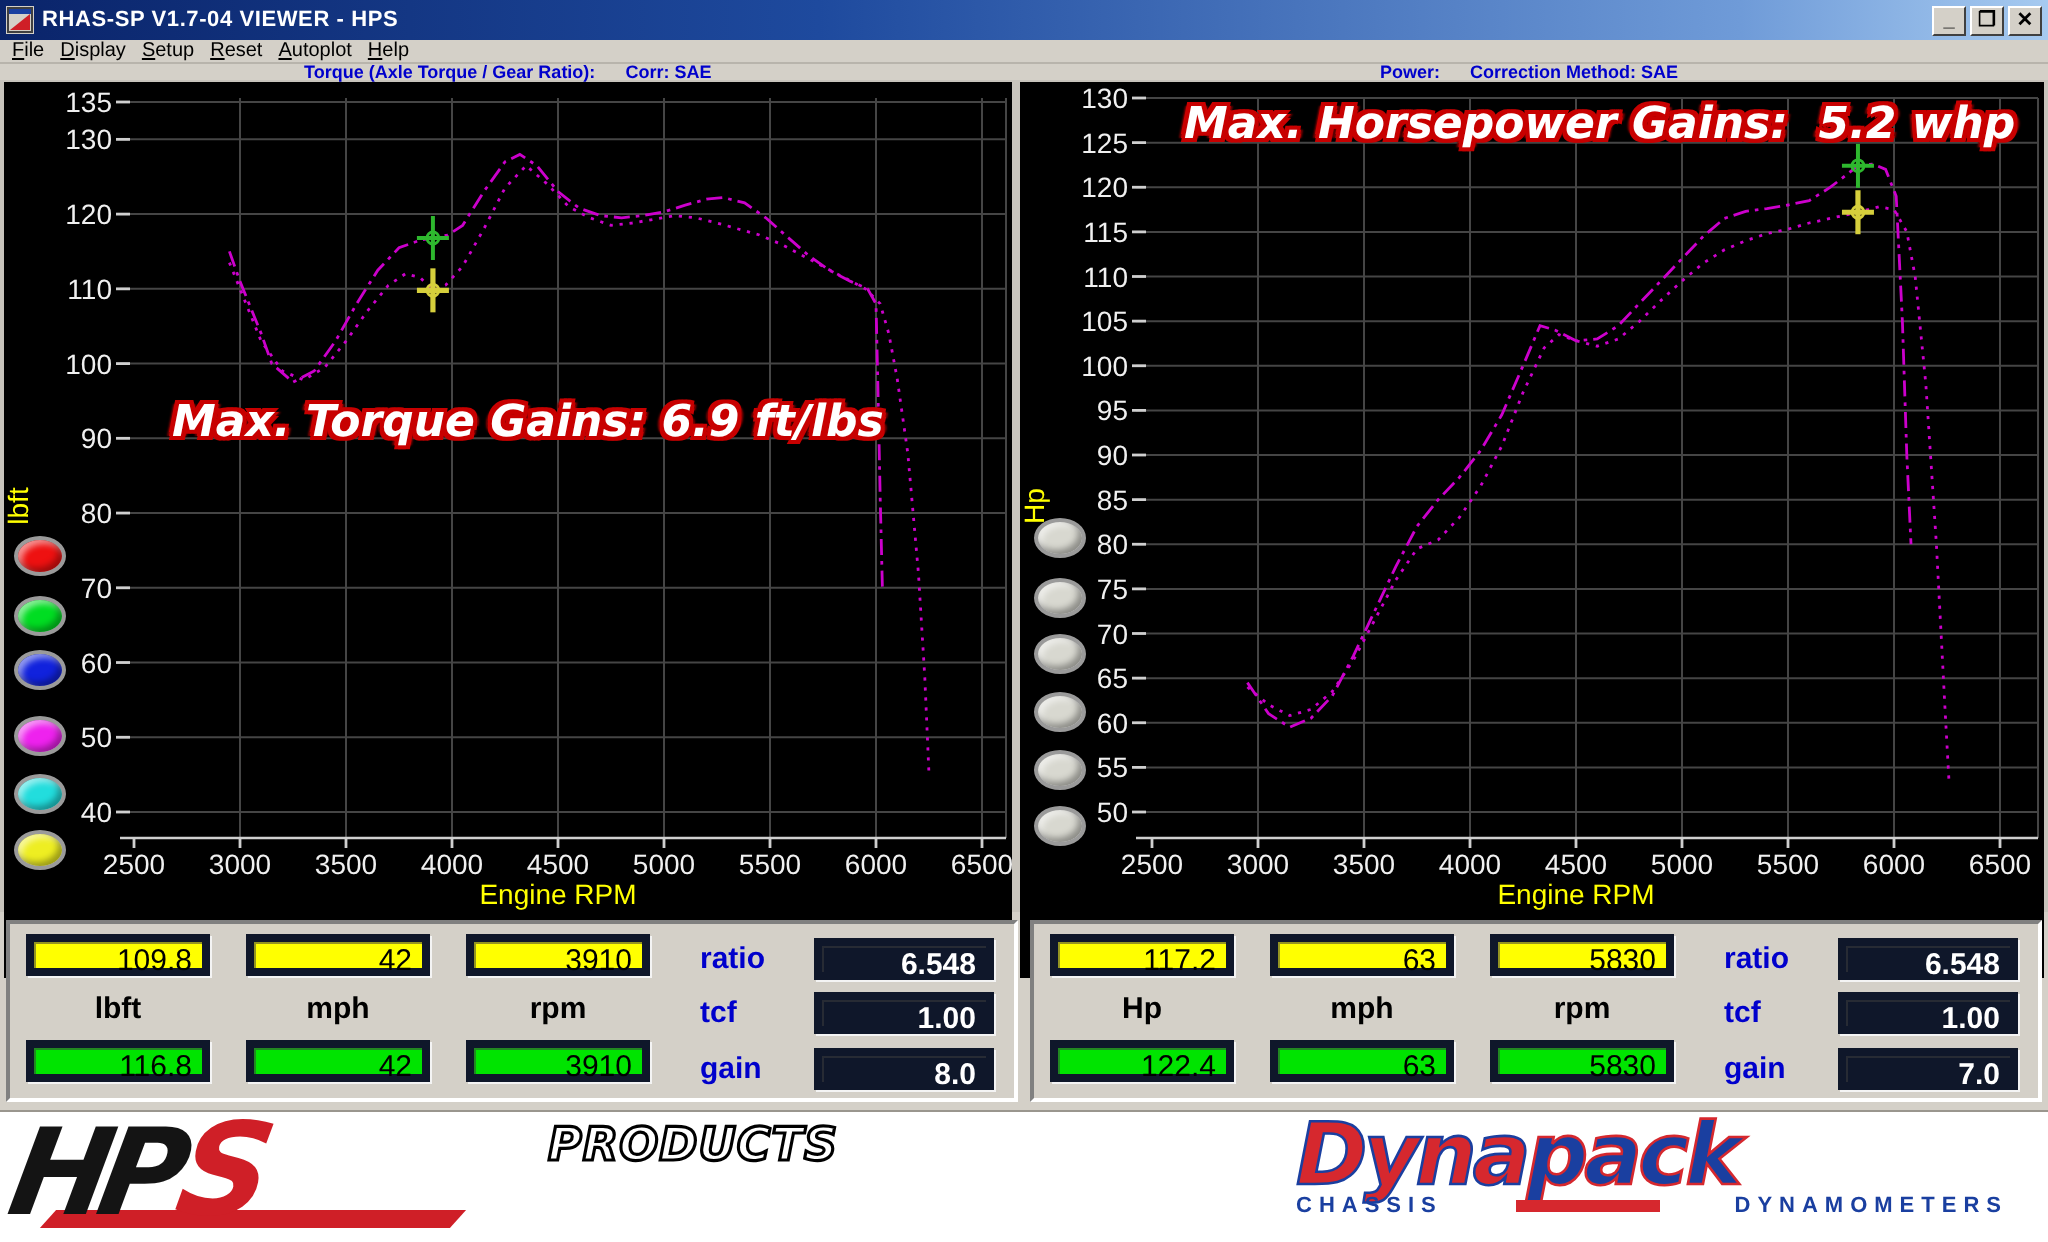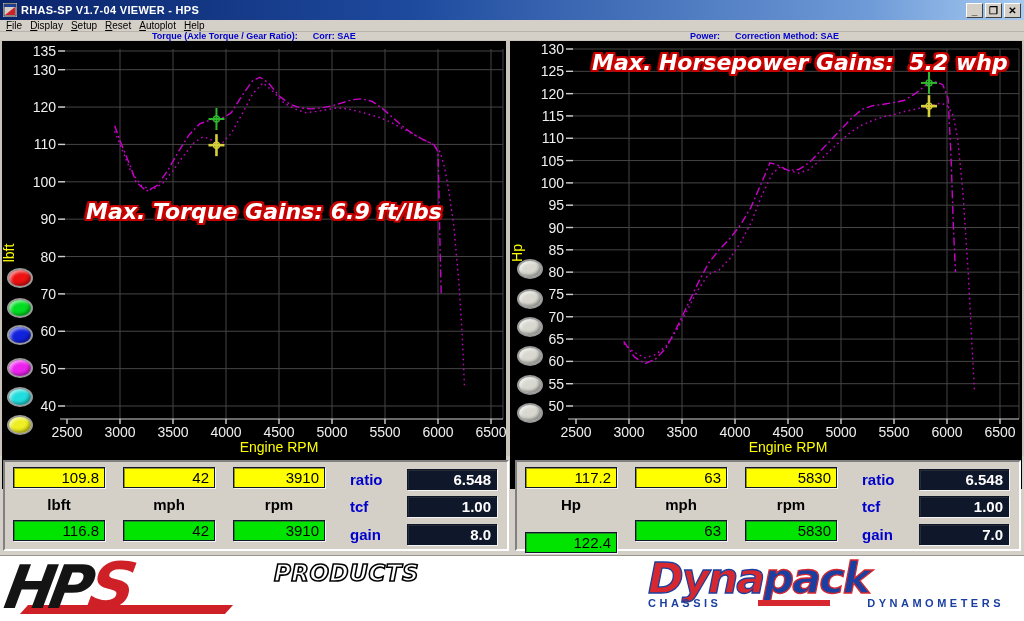--- a/index.html
+++ b/index.html
@@ -33,21 +33,21 @@
     font-family:"DejaVu Sans", sans-serif; z-index:5;
     text-shadow:-2px -2px 0 #c80000, -2px 0 0 #c80000, -2px 2px 0 #c80000, 0 -2px 0 #c80000,
                  0 2px 0 #c80000, 2px -2px 0 #c80000, 2px 0 0 #c80000, 2px 2px 0 #c80000,
                 -3px 0 1px #7a0000, 3px 0 1px #7a0000; }
   .chart-btn { position:absolute; width:26px; height:20px; border-radius:50%; border:2px solid #9a9a9a;
                box-shadow: inset -2px -2px 3px rgba(0,0,0,.35), inset 2px 2px 3px rgba(255,255,255,.55); cursor:pointer; z-index:6; }
 
   
   .datapanels { height:99px; background:#d4d0c8; display:flex; gap:6px; padding:4px 3px; }
   .data-panel { position:relative; flex:1; background:#d4d0c8; border:2px solid; border-color:#808080 #ffffff #ffffff #808080; }
-  .vbox { position:absolute; height:21px; width:92px; background:#ffff00; border:1px solid #0f172a;
+  .vbox { position:absolute; height:21px; width:92px; background:#ffff00; border:4px solid #0f172a;
           box-shadow: inset 1px 1px 0 rgba(60,60,60,.55), 1px 1px 0 #f4f4f4;
           font-size:15px; line-height:19px; text-align:right; padding-right:5px; color:#000; }
   .vbox.green { background:#00e400; }
   .vbox.blue  { background:#0f172a; color:#fff; font-weight:bold; }
   .col-label  { position:absolute; width:92px; text-align:center; font-size:15px; font-weight:bold; color:#000; }
   .side-label { position:absolute; font-size:15px; font-weight:bold; color:#0000cc; }
 
   
   .logos { height:66px; background:#fff; position:relative; border-top:1px solid #9a968e; }
   .hps-logo { position:absolute; left:6px; top:1px; height:62px; }
@@ -307,21 +307,21 @@
         <div class="side-label" style="left: 345px; top: 64px;">gain</div>
         <div class="vbox blue" style="left: 402px; top: 62px; width: 90px;">8.0</div>
       </div>
     <div class="data-panel" id="table-right">
         <div class="vbox " style="left: 8px; top: 5px; width: 92px;">117.2</div>
         <div class="vbox " style="left: 118px; top: 5px; width: 92px;">63</div>
         <div class="vbox " style="left: 228px; top: 5px; width: 92px;">5830</div>
         <div class="col-label" style="left: 8px; top: 34px;">Hp</div>
         <div class="col-label" style="left: 118px; top: 34px;">mph</div>
         <div class="col-label" style="left: 228px; top: 34px;">rpm</div>
-        <div class="vbox green" style="left: 8px; top: 70px; width: 92px;">122.4</div>
+        <div class="vbox green" style="left: 8px; top: 58px; width: 92px;">122.4</div>
         <div class="vbox green" style="left: 118px; top: 58px; width: 92px;">63</div>
         <div class="vbox green" style="left: 228px; top: 58px; width: 92px;">5830</div>
         <div class="side-label" style="left: 345px; top: 9px;">ratio</div>
         <div class="vbox blue" style="left: 402px; top: 7px; width: 90px;">6.548</div>
         <div class="side-label" style="left: 345px; top: 36px;">tcf</div>
         <div class="vbox blue" style="left: 402px; top: 34px; width: 90px;">1.00</div>
         <div class="side-label" style="left: 345px; top: 64px;">gain</div>
         <div class="vbox blue" style="left: 402px; top: 62px; width: 90px;">7.0</div>
       </div>
   </div>

